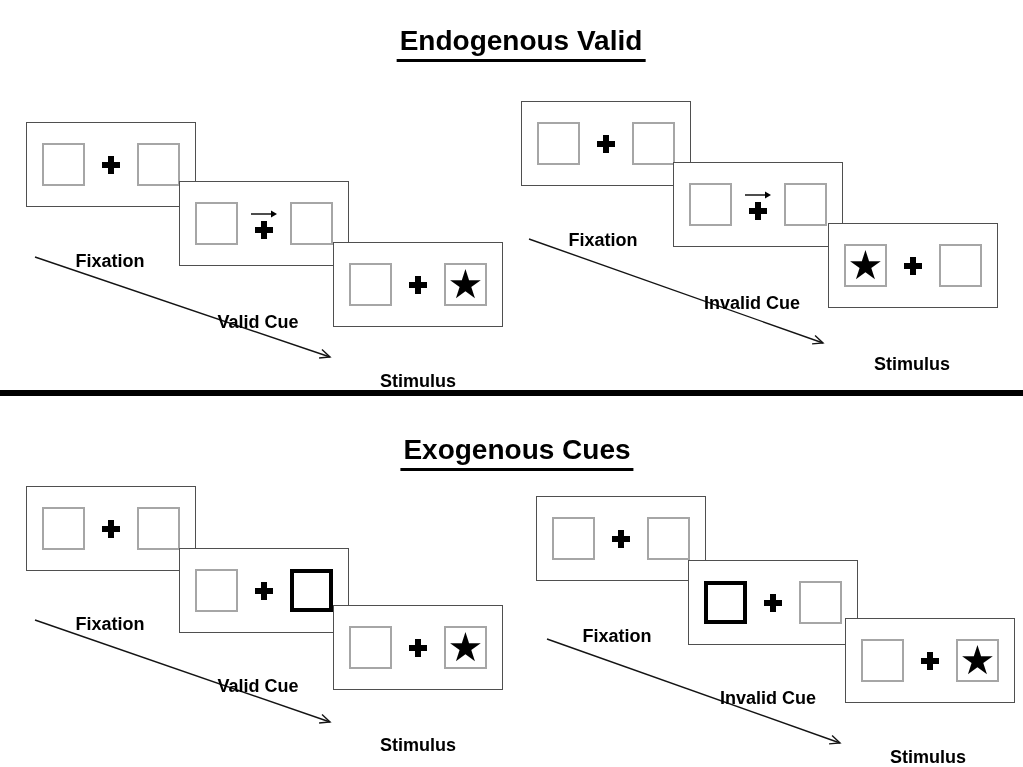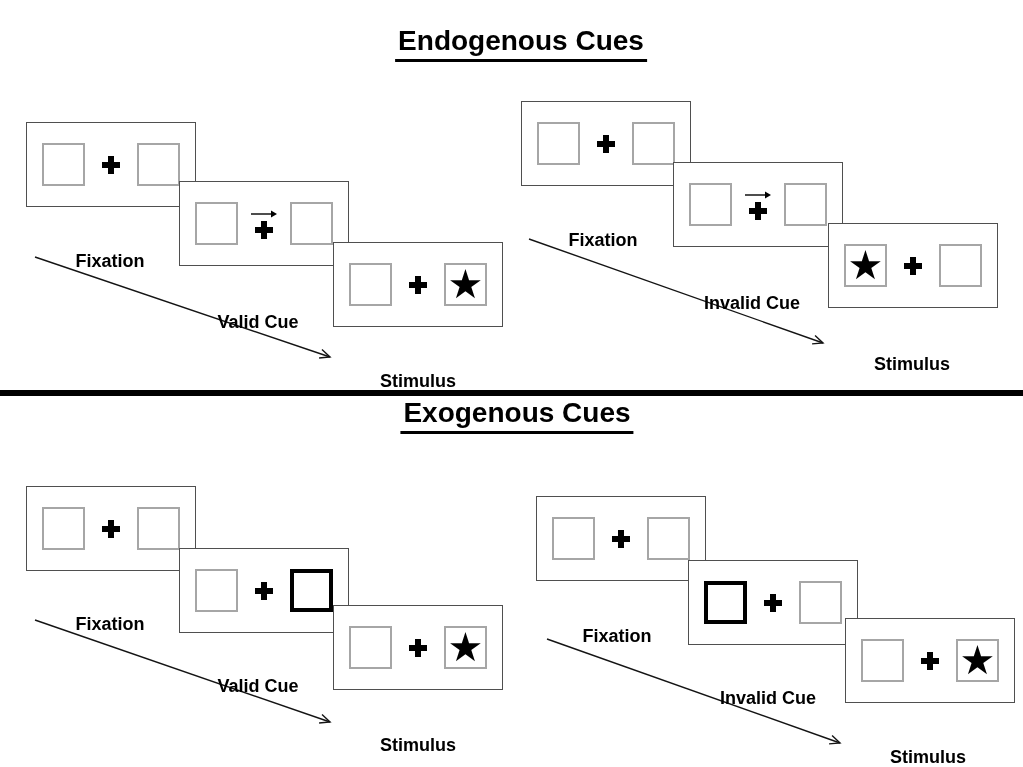--- a/index.html
+++ b/index.html
@@ -72,23 +72,23 @@
         <path d="M1,1 L11,5.5 L1,10" fill="none" stroke="#141414" stroke-width="1.4"></path>
       </marker>
     </defs>
     <line x1="35" y1="257" x2="330" y2="357" stroke="#141414" stroke-width="1.4" marker-end="url(#ah)"></line>
     <line x1="529" y1="239" x2="823" y2="343" stroke="#141414" stroke-width="1.4" marker-end="url(#ah)"></line>
     <line x1="35" y1="620" x2="330" y2="722" stroke="#141414" stroke-width="1.4" marker-end="url(#ah)"></line>
     <line x1="547" y1="639" x2="840" y2="743" stroke="#141414" stroke-width="1.4" marker-end="url(#ah)"></line>
   </svg>
 
   <div class="title" style="left:521px;top:25px;">
-    <span class="title-text">Endogenous Cues</span>
-  </div>
-  <div class="title" style="left:517px;top:397px;">
+    <span class="title-text">Endogenous Valid</span>
+  </div>
+  <div class="title" style="left:517px;top:434px;">
     <span class="title-text">Exogenous Cues</span>
   </div>
 
   <div class="divider"></div>
 
   <div class="panel z1" style="left:26px;top:122px;">
     <div class="box"></div>
     <div class="center">
         <div class="plus"></div>
       </div>

